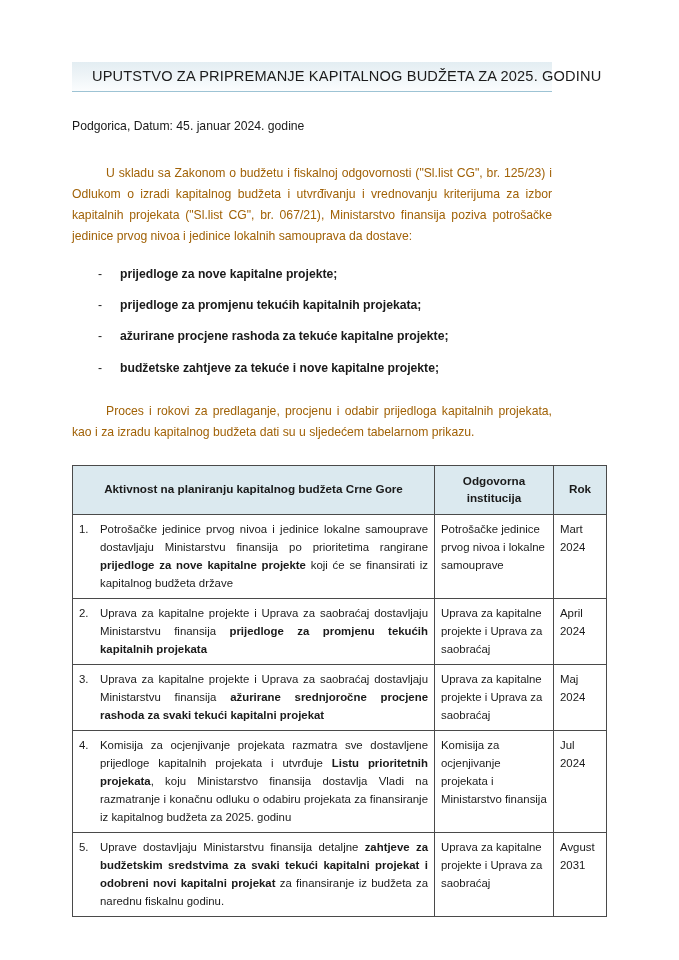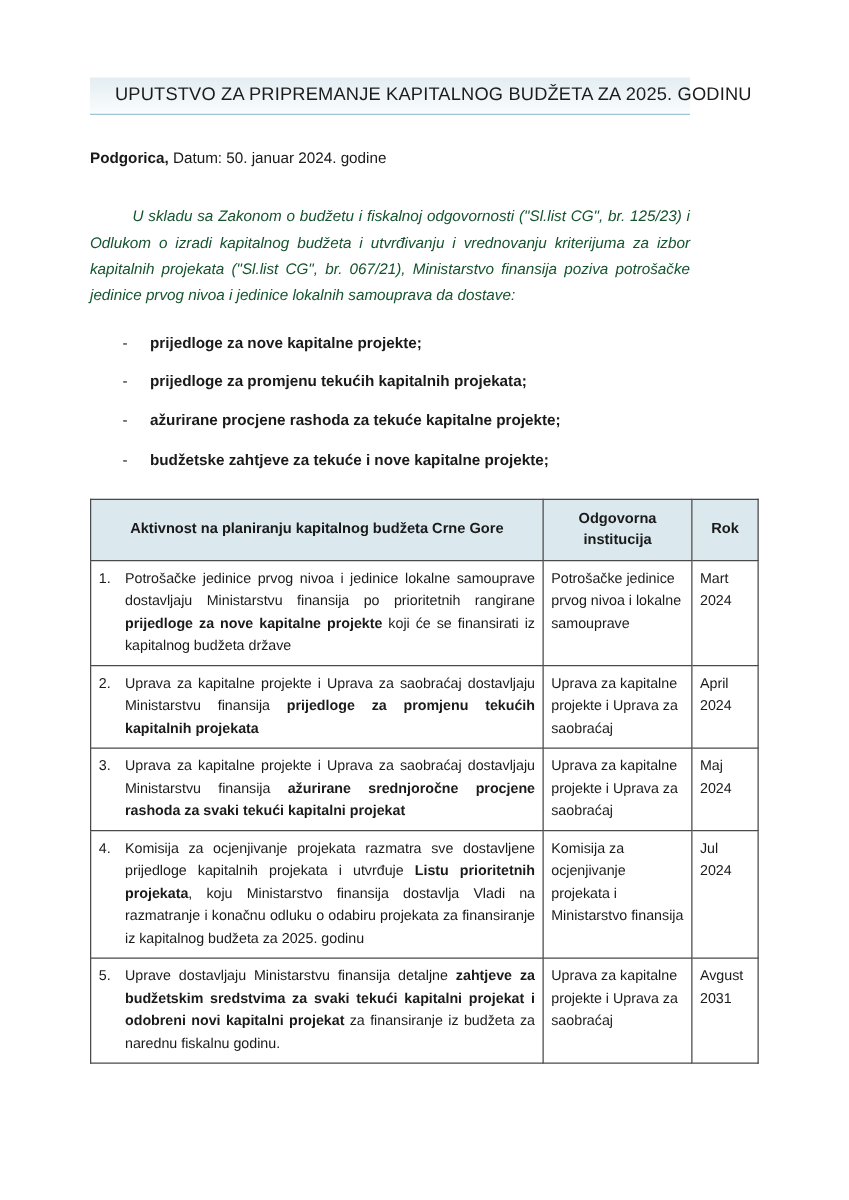--- a/index.html
+++ b/index.html
@@ -37,31 +37,30 @@
     border-bottom: 1.6px solid #9dc3d4;
     white-space: nowrap;
   }
 
   
   .dateline {
     margin-top: 26px;
     font-size: 12.2px;
     line-height: 1.45;
   }
-  .dateline .city { font-weight: bold; text-align: center; }
+  .dateline .city { font-weight: normal; text-align: center; }
 
   
   .para {
     margin-top: 27px;
     font-size: 12.2px;
     line-height: 1.72;
     text-align: justify;
     text-indent: 34px;
-    color: #14532d;
-    font-style: italic;
+    color: #a16207;
   }
   .para.tight { margin-top: 24px; }
 
   
   .dash-list {
     margin: 18px 0 0 0;
     padding: 0;
     list-style: none;
   }
   .dash-list li {
@@ -140,21 +139,21 @@
   b, strong { font-weight: bold; }
 </style>
 </head>
 <body>
 
 <div class="page">
 
   <div class="doc-title">UPUTSTVO ZA PRIPREMANJE KAPITALNOG BUDŽETA ZA 2025. GODINU</div>
 
   <div class="dateline">
-    <span class="city">Podgorica,</span><span> Datum: 50. januar 2024. godine</span>
+    <span class="city">Podgorica,</span><span> Datum: 45. januar 2024. godine</span>
   </div>
 
   <p class="para">U skladu sa Zakonom o budžetu i fiskalnoj odgovornosti ("Sl.list CG", br. 125/23) i Odlukom o izradi kapitalnog budžeta i utvrđivanju i vrednovanju kriterijuma za izbor kapitalnih projekata ("Sl.list CG", br. 067/21), Ministarstvo finansija poziva potrošačke jedinice prvog nivoa i jedinice lokalnih samouprava da dostave:</p>
 
   <ul class="dash-list">
     <li>
       <span class="dash">-</span>
       <span class="txt">prijedloge za nove kapitalne projekte;</span>
     </li>
     <li>
@@ -164,41 +163,42 @@
     <li>
       <span class="dash">-</span>
       <span class="txt">ažurirane procjene rashoda za tekuće kapitalne projekte;</span>
     </li>
     <li>
       <span class="dash">-</span>
       <span class="txt">budžetske zahtjeve za tekuće i nove kapitalne projekte;</span>
     </li>
   </ul>
 
+  <p class="para tight">Proces i rokovi za predlaganje, procjenu i odabir prijedloga kapitalnih projekata, kao i za izradu kapitalnog budžeta dati su u sljedećem tabelarnom prikazu.</p>
 
   <div class="tbl-wrap">
     <table class="schedule">
       <colgroup>
         <col class="c-act">
         <col class="c-inst">
         <col class="c-rok">
       </colgroup>
       <thead>
         <tr>
           <th>Aktivnost na planiranju kapitalnog budžeta Crne Gore</th>
           <th>Odgovorna institucija</th>
           <th>Rok</th>
         </tr>
       </thead>
       <tbody id="tbody">
           <tr>
             <td class="act">
               <div class="row-inner">
                 <span class="num">1.</span>
-                <span class="body"><span>Potrošačke jedinice prvog nivoa i jedinice lokalne samouprave dostavljaju Ministarstvu finansija po prioritetnih rangirane </span><b>prijedloge za nove kapitalne projekte</b><span> koji će se finansirati iz kapitalnog budžeta države</span></span>
+                <span class="body"><span>Potrošačke jedinice prvog nivoa i jedinice lokalne samouprave dostavljaju Ministarstvu finansija po prioritetima rangirane </span><b>prijedloge za nove kapitalne projekte</b><span> koji će se finansirati iz kapitalnog budžeta države</span></span>
               </div>
             </td>
             <td class="inst">Potrošačke jedinice prvog nivoa i lokalne samouprave</td>
             <td class="rok">Mart 2024</td>
           </tr>
           <tr>
             <td class="act">
               <div class="row-inner">
                 <span class="num">2.</span>
                 <span class="body"><span>Uprava za kapitalne projekte i Uprava za saobraćaj dostavljaju Ministarstvu finansija </span><b>prijedloge za promjenu tekućih kapitalnih projekata</b></span>

